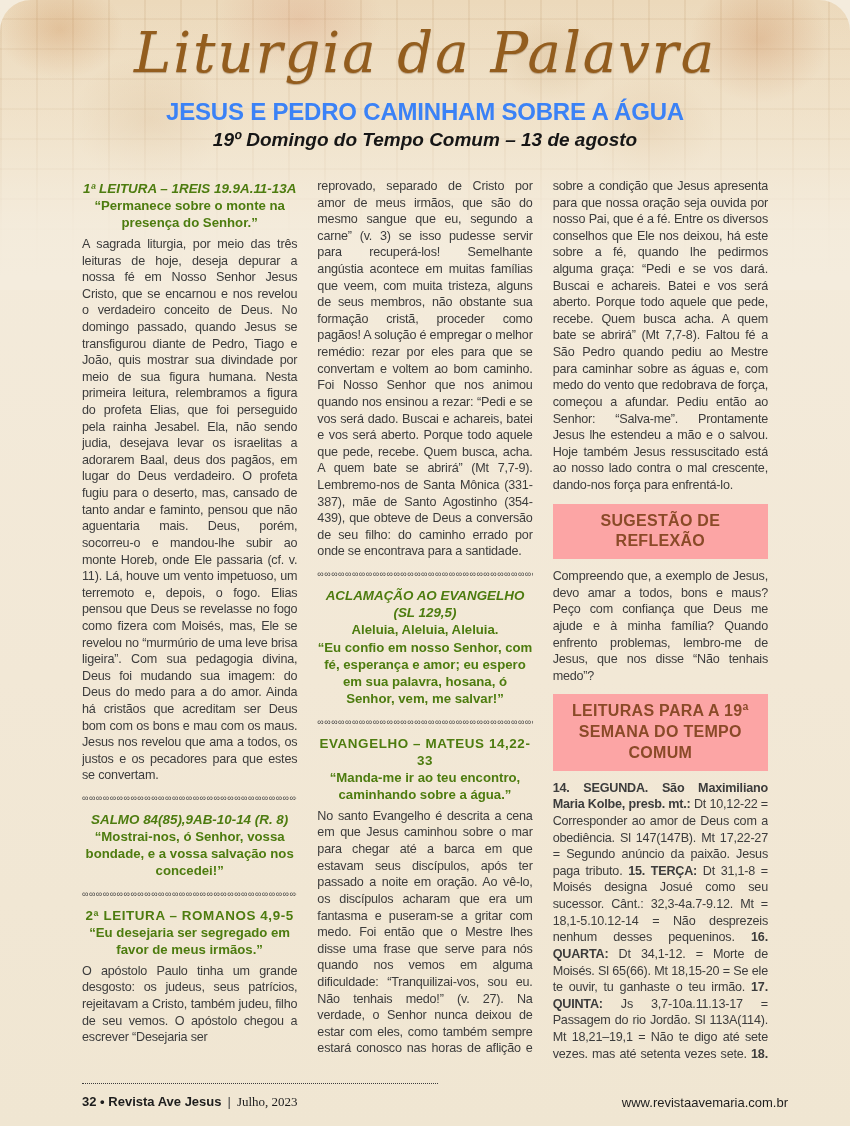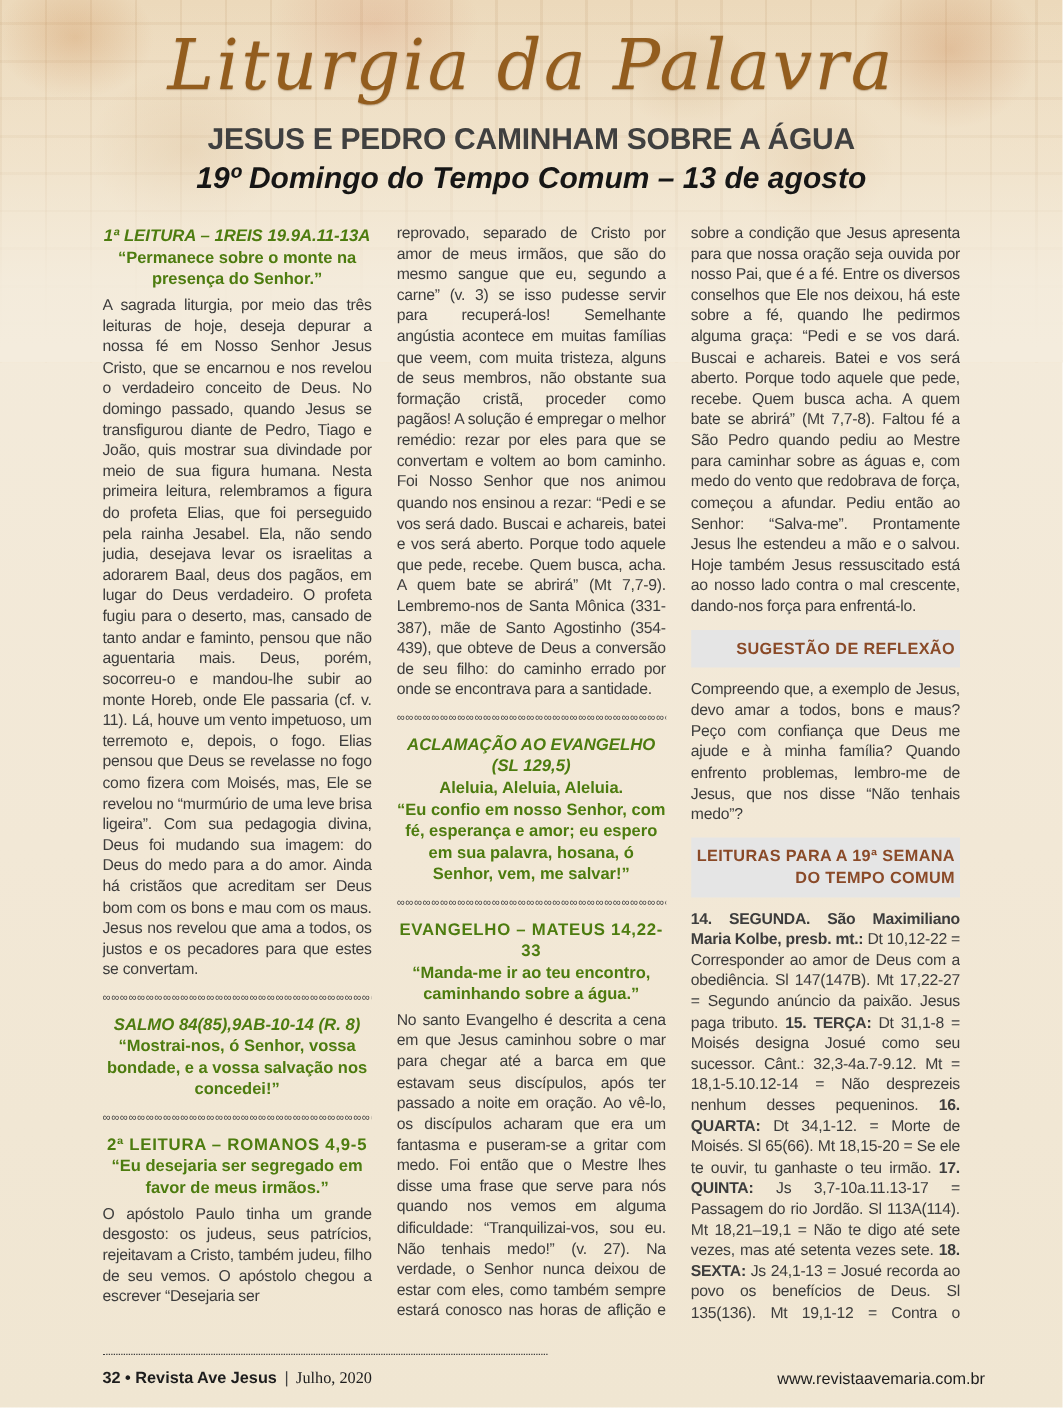--- a/index.html
+++ b/index.html
@@ -3,21 +3,21 @@
 <meta charset="utf-8">
 <style>
   html,body{margin:0;padding:0;}
   body{
     width:850px;height:1126px;
     font-family:"Liberation Sans",sans-serif;
     background:linear-gradient(180deg,#f4ecdd 0%,#f2e8d6 60%,#f0e6d2 100%);
     position:relative;overflow:hidden;
     color:#3a3a3a;
   }
-  .page{position:relative;width:850px;height:1126px;overflow:hidden;}
+  .page{position:relative;width:850px;height:1126px;overflow:hidden;border-radius:31px;}
   
   .texture{
     position:absolute;top:0;left:0;width:850px;height:290px;
     background:
       linear-gradient(180deg,rgba(244,236,221,0) 0%,rgba(244,236,221,0.35) 45%,rgba(244,236,221,0.9) 78%,#f4ecdd 96%),
       radial-gradient(90px 70px at 60px 30px,rgba(196,124,58,0.30),transparent 70%),
       radial-gradient(120px 80px at 300px 20px,rgba(205,120,80,0.22),transparent 70%),
       radial-gradient(100px 90px at 760px 40px,rgba(190,110,50,0.30),transparent 70%),
       radial-gradient(80px 60px at 550px 60px,rgba(180,130,70,0.18),transparent 70%),
       radial-gradient(110px 90px at 150px 120px,rgba(190,140,80,0.20),transparent 72%),
@@ -29,25 +29,25 @@
   .header{position:relative;text-align:center;padding-top:22px;}
   .script-title{
     font-family:"DejaVu Serif","Liberation Serif",serif;
     font-style:italic;font-size:56px;line-height:1.1;
     color:#935d1e;
     text-shadow:0 1px 1px rgba(90,50,10,0.35);
     letter-spacing:2px;
   }
   .main-title{
     margin-top:14px;
-    font-size:24px;font-weight:bold;letter-spacing:-0.2px;color:#404040;
+    font-size:24px;font-weight:bold;letter-spacing:-0.2px;color:#3b82f6;
   }
   .sub-title{
     margin-top:3px;
-    font-size:24px;font-weight:bold;font-style:italic;color:#161616;
+    font-size:19px;font-weight:bold;font-style:italic;color:#161616;
   }
   .columns{
     position:absolute;top:178px;left:82px;width:686px;height:880px;
     display:flex;gap:20px;overflow:hidden;
   }
   .col{flex:1 1 0;min-width:0;}
   .para{
     margin:0 0 2px 0;
     font-size:12.6px;line-height:1.32;letter-spacing:-0.2px;
     text-align:justify;color:#3c3c3c;
@@ -57,22 +57,22 @@
   .heading.italic .h-title{font-style:italic;}
   .heading.upright .h-title{letter-spacing:0.6px;}
   .heading .h-quote{font-size:13.2px;font-weight:bold;line-height:1.28;margin-top:1px;}
   .divider{
     margin:9px 0 8px 0;height:10px;line-height:10px;
     font-size:9px;letter-spacing:0.5px;color:#3f3f3f;
     white-space:nowrap;overflow:hidden;text-align:center;
   }
   .box{
     margin:10px 0 9px 0;padding:7px 4px;
-    background:#e5e5e5;color:#8a4a28;
-    font-size:13px;font-weight:bold;text-align:right;line-height:1.3;
+    background:#fca5a5;color:#8a4a28;
+    font-size:16px;font-weight:bold;text-align:center;line-height:1.3;
     letter-spacing:0.3px;
   }
   .footer{
     position:absolute;left:82px;right:62px;bottom:16px;
     display:flex;justify-content:space-between;align-items:flex-end;
     font-size:13px;color:#1d1d1d;
   }
   .footer-left{border-top:1px dotted #3c3c3c;width:356px;padding-top:10px;}
   .footer-left .mag{font-weight:bold;}
   .footer-left .sep{margin:0 6px;color:#444;}
@@ -129,19 +129,19 @@
         <p class="para">sobre a condição que Jesus apresenta para que nossa oração seja ouvida por nosso Pai, que é a fé. Entre os diversos conselhos que Ele nos deixou, há este sobre a fé, quando lhe pedirmos alguma graça: “Pedi e se vos dará. Buscai e achareis. Batei e vos será aberto. Porque todo aquele que pede, recebe. Quem busca acha. A quem bate se abrirá” (Mt 7,7-8). Faltou fé a São Pedro quando pediu ao Mestre para caminhar sobre as águas e, com medo do vento que redobrava de força, começou a afundar. Pediu então ao Senhor: “Salva-me”. Prontamente Jesus lhe estendeu a mão e o salvou. Hoje também Jesus ressuscitado está ao nosso lado contra o mal crescente, dando-nos força para enfrentá-lo.</p>
         <div class="box">SUGESTÃO DE REFLEXÃO</div>
         <p class="para">Compreendo que, a exemplo de Jesus, devo amar a todos, bons e maus? Peço com confiança que Deus me ajude e à minha família? Quando enfrento problemas, lembro-me de Jesus, que nos disse “Não tenhais medo”?</p>
         <div class="box">LEITURAS PARA A 19ª SEMANA DO TEMPO COMUM</div>
         <p class="para"><b>14. SEGUNDA. São Maximiliano Maria Kolbe, presb. mt.:</b> Dt 10,12-22 = Corresponder ao amor de Deus com a obediência. Sl 147(147B). Mt 17,22-27 = Segundo anúncio da paixão. Jesus paga tributo. <b>15. TERÇA:</b> Dt 31,1-8 = Moisés designa Josué como seu sucessor. Cânt.: 32,3-4a.7-9.12. Mt = 18,1-5.10.12-14 = Não desprezeis nenhum desses pequeninos. <b>16. QUARTA:</b> Dt 34,1-12. = Morte de Moisés. Sl 65(66). Mt 18,15-20 = Se ele te ouvir, tu ganhaste o teu irmão. <b>17. QUINTA:</b> Js 3,7-10a.11.13-17 = Passagem do rio Jordão. Sl 113A(114). Mt 18,21–19,1 = Não te digo até sete vezes, mas até setenta vezes sete. <b>18. SEXTA:</b> Js 24,1-13 = Josué recorda ao povo os benefícios de Deus. Sl 135(136). Mt 19,1-12 = Contra o divórcio.  Js 24,14-19 = Escolhei hoje a quem quereis servir. Sl 15(16). Mt 19,13-15 = Jesus e as crianças.</p>
       </div>
   </div>
 
   <div class="footer">
     <div class="footer-left">
-      <span class="mag"><span>32</span> <span>•</span> <span>Revista Ave Jesus</span></span><span class="sep">|</span><span class="date">Julho, 2020</span>
+      <span class="mag"><span>32</span> <span>•</span> <span>Revista Ave Jesus</span></span><span class="sep">|</span><span class="date">Julho, 2023</span>
     </div>
     <div class="footer-right">
       <span>www.</span><span class="bold">revistaavemaria</span><span>.com.br</span>
     </div>
   </div>
 </div>
 
 </body></html>

